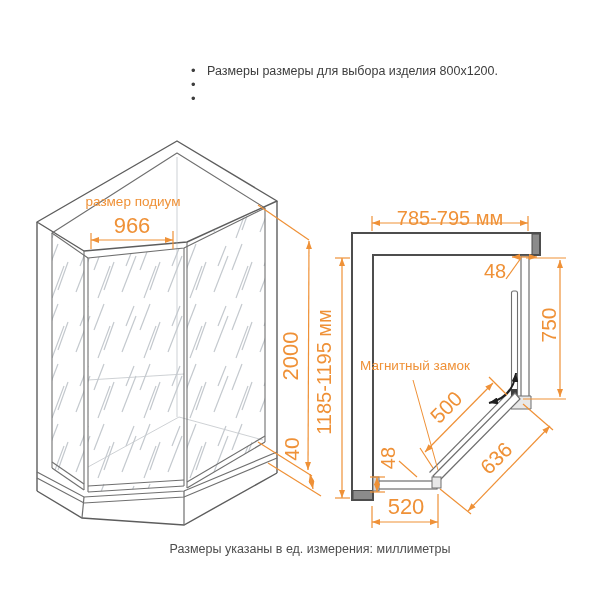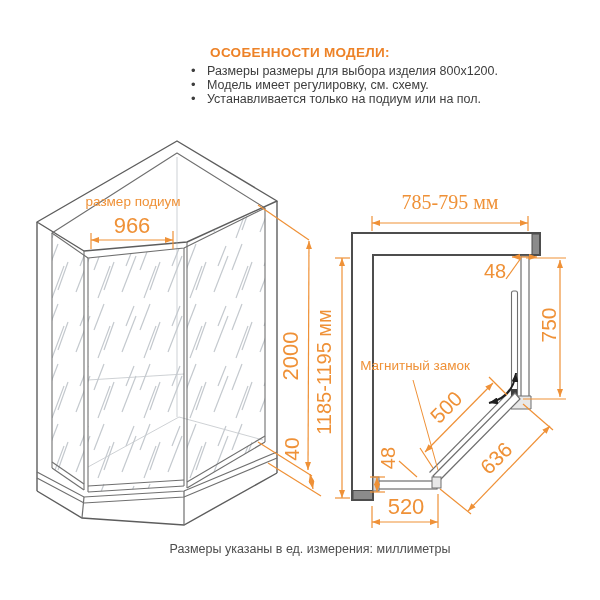--- a/index.html
+++ b/index.html
@@ -22,21 +22,21 @@
     color:#EF9137;white-space:nowrap;line-height:1;
   }
   .dim.r90{transform:translate(-50%,-50%) rotate(-90deg);}
   .dim.r45{transform:translate(-50%,-50%) rotate(-45deg);}
   .lbl-small{font-size:13.5px;}
   .num{font-size:22px;}
   .num-m{font-size:21px;}
   .range{font-size:20px;}
   .magnet{
     position:absolute;left:415px;top:366px;transform:translate(-50%,-50%);
-    width:110px;text-align:right;font-size:13.5px;line-height:1.12;color:#EF9137;
+    width:110px;text-align:center;font-size:13.5px;line-height:1.12;color:#EF9137;
   }
   .footer-note{
     position:absolute;left:300px;top:549px;transform:translate(-50%,-50%);
     font-size:12.5px;color:#4D4D4D;white-space:nowrap;padding-left:20px;
   }
 </style>
 </head>
 <body>
 
 <div class="canvas">
@@ -174,42 +174,39 @@
 
         <line x1="372" y1="522" x2="438" y2="522" marker-start="url(#aro)" marker-end="url(#aro)"></line>
         <line x1="372" y1="506" x2="372" y2="528"></line>
         <line x1="438" y1="494" x2="438" y2="528"></line>
 
         <line x1="413" y1="380" x2="438" y2="470" stroke-width="1"></line>
       </g>
     </g>
   </svg>
 
-  <div class="hdr-title">ОСОБЕННОСТИ МОДЕЛИ:</div>
   <div class="bullets">
     <div class="bullet-row">
       <span class="bullet-dot">•</span>
       <span>Размеры размеры для выбора изделия 800x1200.</span>
     </div>
     <div class="bullet-row">
       <span class="bullet-dot">•</span>
-      <span>Модель имеет регулировку, см. схему.</span>
     </div>
     <div class="bullet-row">
       <span class="bullet-dot">•</span>
-      <span>Устанавливается только на подиум или на пол.</span>
     </div>
   </div>
 
   <div class="dim lbl-small" style="left:133px;top:202px;">размер подиум</div>
   <div class="dim num" style="left:132px;top:226px;">966</div>
   <div class="dim num r90" style="left:291px;top:356px;">2000</div>
   <div class="dim num-m r90" style="left:291px;top:449px;">40</div>
 
-  <div class="dim range" style="left:450px;top:202px;font-family:Liberation Serif, serif;">785-795 мм</div>
+  <div class="dim range" style="left:450px;top:218px;">785-795 мм</div>
   <div class="dim range r90" style="left:324px;top:372px;">1185-1195 мм</div>
   <div class="dim num-m" style="left:495px;top:271px;font-size:20px;">48</div>
   <div class="dim num-m r90" style="left:548px;top:325px;">750</div>
   <div class="magnet">Магнитный замок</div>
   <div class="dim num-m r45" style="left:446px;top:407px;">500</div>
   <div class="dim num-m r45" style="left:496px;top:458px;">636</div>
   <div class="dim num-m r90" style="left:388px;top:458px;font-size:20px;">48</div>
   <div class="dim num" style="left:406px;top:507px;">520</div>
 
   <div class="footer-note">Размеры указаны в ед. измерения: миллиметры</div>

